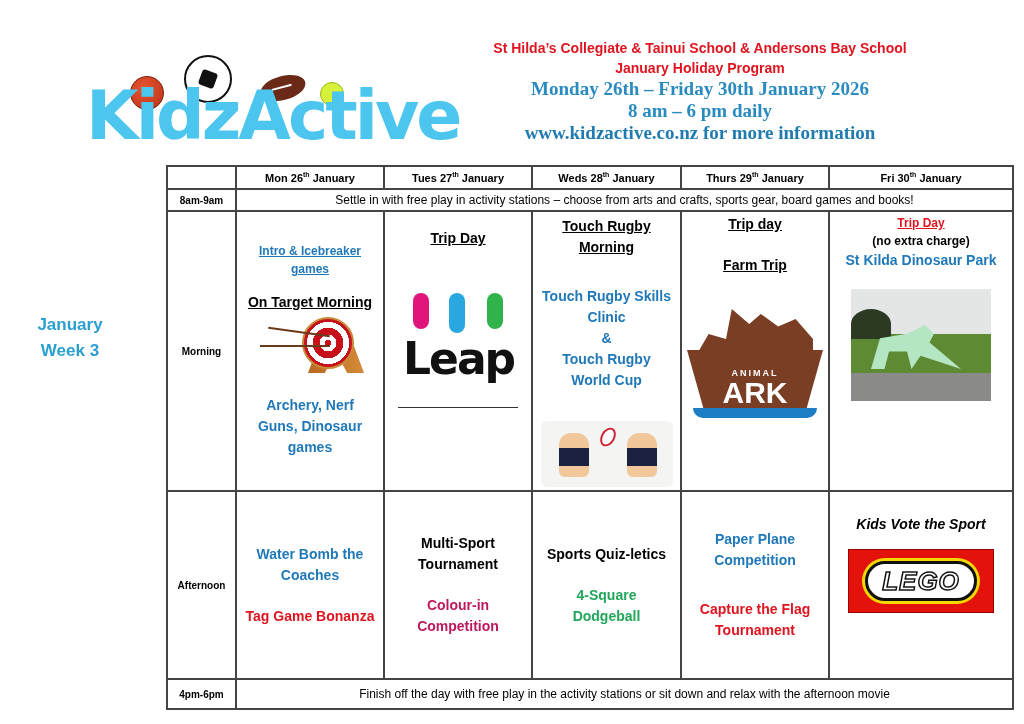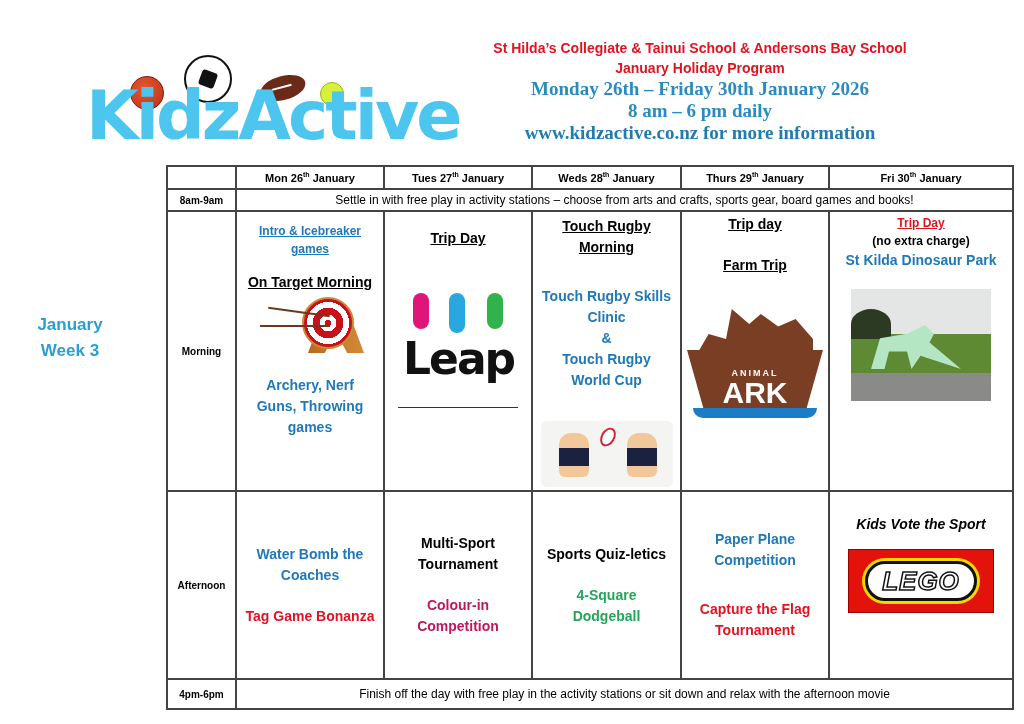--- a/index.html
+++ b/index.html
@@ -134,30 +134,30 @@
 
   <tr>
     <td class="time">8am-9am</td>
     <td class="span-text" colspan="5">Settle in  with free play in activity stations – choose from arts and crafts, sports gear, board games and books!</td>
   </tr>
 
   <tr class="morning">
     <td class="time">Morning</td>
 
     <td style="vertical-align:top;">
-      <div class="cell-inner" style="padding-top:10px;">
+      <div class="cell-inner" style="padding-top:30px;">
         <div class="cell-title small blue u" style="width:120px;">Intro &amp; Icebreaker games</div>
         <div class="cell-title u mt">On Target Morning</div>
         <div class="target-img">
           <div class="stand"></div>
           <div class="ring"></div>
           <div class="arrow" style="left:18px;top:16px;width:62px;transform:rotate(8deg);"></div>
           <div class="arrow" style="left:10px;top:30px;width:70px;"></div>
         </div>
-        <div class="cell-title blue" style="margin-top:18px;width:120px;">Archery, Nerf Guns, Throwing games</div>
+        <div class="cell-title blue" style="margin-top:18px;width:120px;">Archery, Nerf Guns, Dinosaur games</div>
       </div>
     </td>
 
     <td style="vertical-align:top;">
       <div class="cell-inner" style="padding-top:16px;">
         <div class="cell-title u">Trip Day</div>
         <div class="leap-img">
           <div class="fig" style="left:10px;background:#e0157a;"></div>
           <div class="fig" style="left:46px;background:#29a8df;height:40px;"></div>
           <div class="fig" style="left:84px;background:#2fb34a;"></div>

